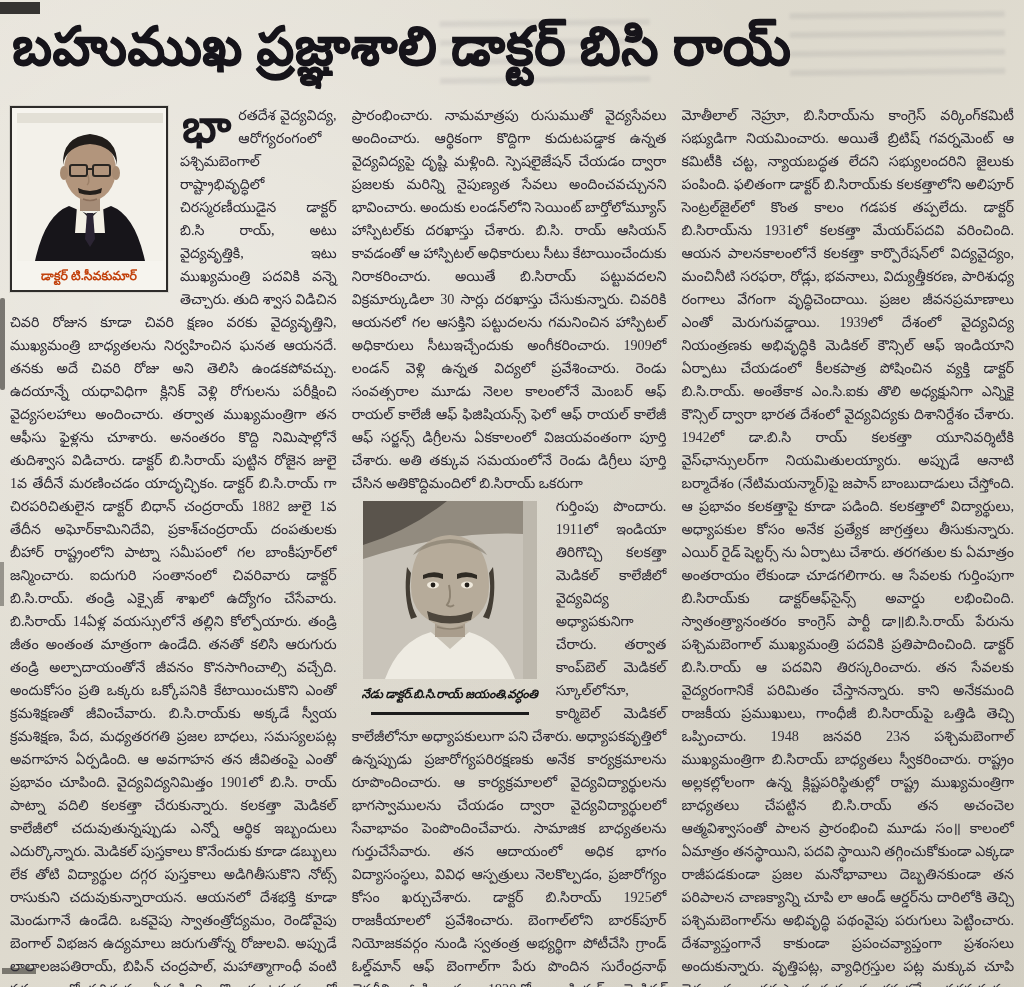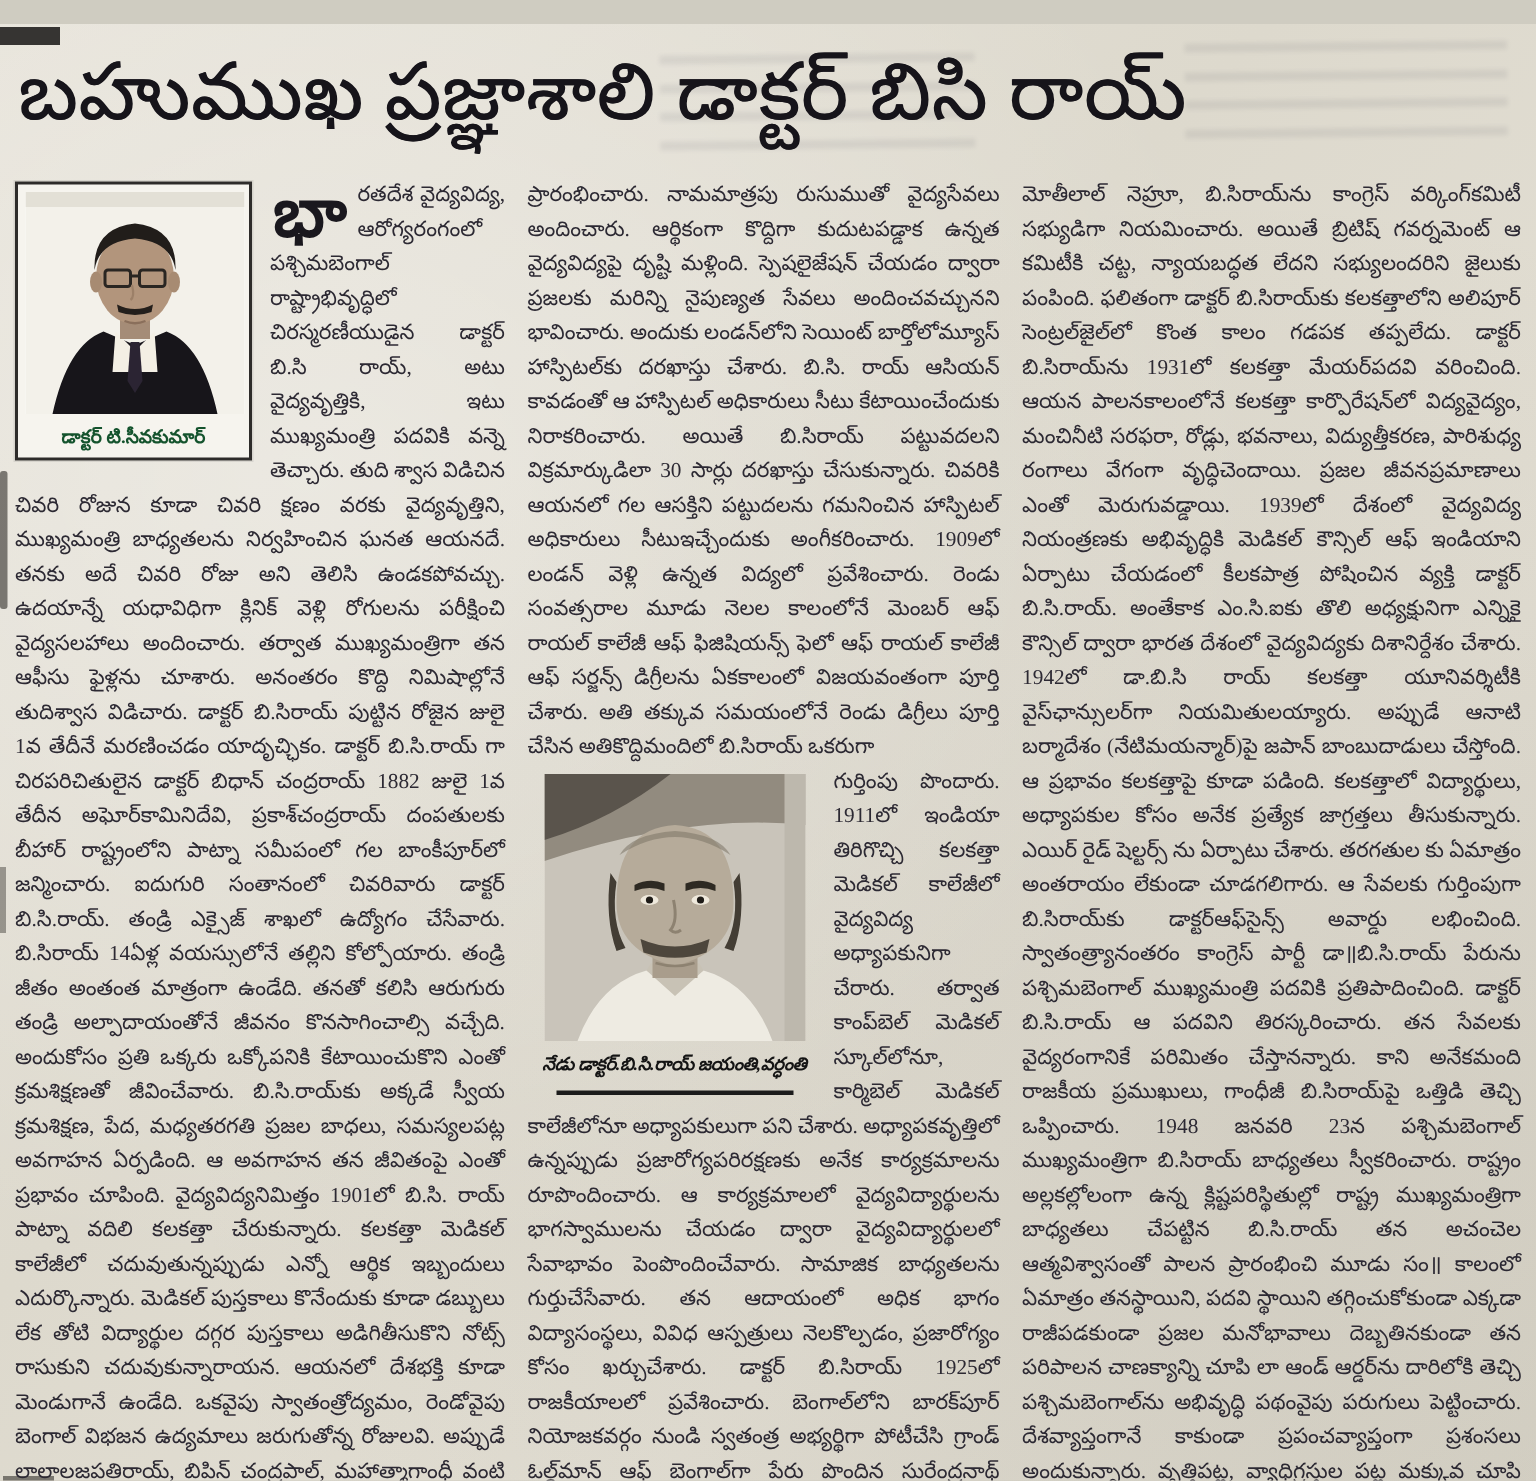--- a/index.html
+++ b/index.html
@@ -21,42 +21,41 @@
   .edge-streak-1 { position:absolute; left:0; top:298px; width:5px; height:92px; background:#3d3a36; opacity:.65; border-radius:2px; }
   .edge-streak-2 { position:absolute; left:0; top:562px; width:4px; height:44px; background:#4a4741; opacity:.5; }
   .edge-streak-3 { position:absolute; left:2px; top:968px; width:34px; height:6px; background:#35332f; opacity:.6; }
   .ghost { position:absolute; opacity:.10; filter:blur(1.5px); transform:rotate(-.6deg);
     background:repeating-linear-gradient(0deg, transparent 0 13px, rgba(70,70,85,.85) 13px 19px); }
   .ghost.g1 { left:440px; top:14px; width:210px; height:82px; }
   .ghost.g2 { left:790px; top:10px; width:215px; height:78px; }
 
   .headline {
     position:relative; z-index:2;
-    font-size:53px; font-weight:400; color:#16141a;
+    font-size:53px; font-weight:700; color:#16141a;
     padding:16px 0 4px 12px; letter-spacing:.5px; white-space:nowrap;
     text-shadow:.5px .5px 0 #16141a;
-    margin-top:16px;
   }
 
   .columns { position:relative; z-index:2; display:flex; gap:15px; padding:10px 10px 0 10px; }
   .col { text-align:justify; font-size:14.2px; line-height:1.62; color:#2c2933; }
   .col-1 { width:330px; }
   .col-2 { width:318px; }
   .col-3 { width:336px; }
   .col p { text-align:justify; }
 
   .dropcap { float:left; font-size:46px; line-height:.8; font-weight:900; color:#1a181e; padding:5px 7px 0 2px; }
 
   figure.author-fig {
     float:left; width:158px; margin:2px 12px 4px 0;
     border:2px solid #2e2c2a; background:#f6f4ee; padding:5px 5px 4px 5px;
     box-shadow:0 0 0 1px rgba(0,0,0,.08);
   }
   .author-fig svg { display:block; width:146px; height:148px; background:#fbfaf7; }
-  .author-fig figcaption { font-weight:700; text-align:center; font-size:12.5px; color:#14532d; padding-top:5px; }
+  .author-fig figcaption { font-weight:700; text-align:center; font-size:12.5px; color:#c2410c; padding-top:5px; }
 
   figure.roy-fig { float:left; width:196px; margin:6px 8px 2px 0; }
   .roy-fig svg { display:block; width:174px; height:178px; margin:0 auto; }
   .roy-fig figcaption { font-weight:700; text-align:center; font-size:12px; color:#141414; padding-top:6px; letter-spacing:-.2px;font-style:italic; }
   .roy-rule { border:0; border-top:3px solid #1b1b1b; width:158px; margin:8px auto 0 auto; }
 </style>
 </head>
 <body>
 
 <div class="page">

